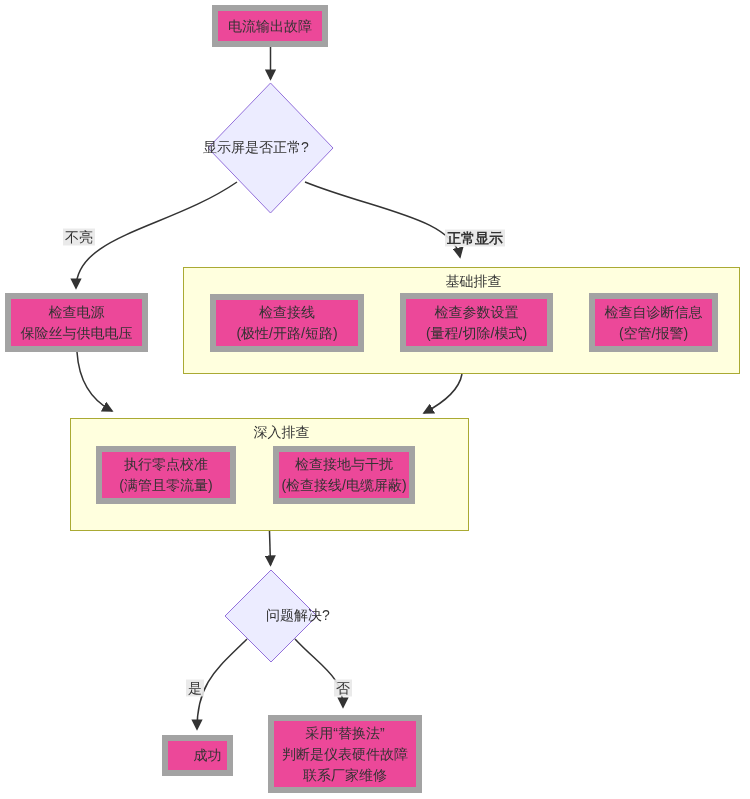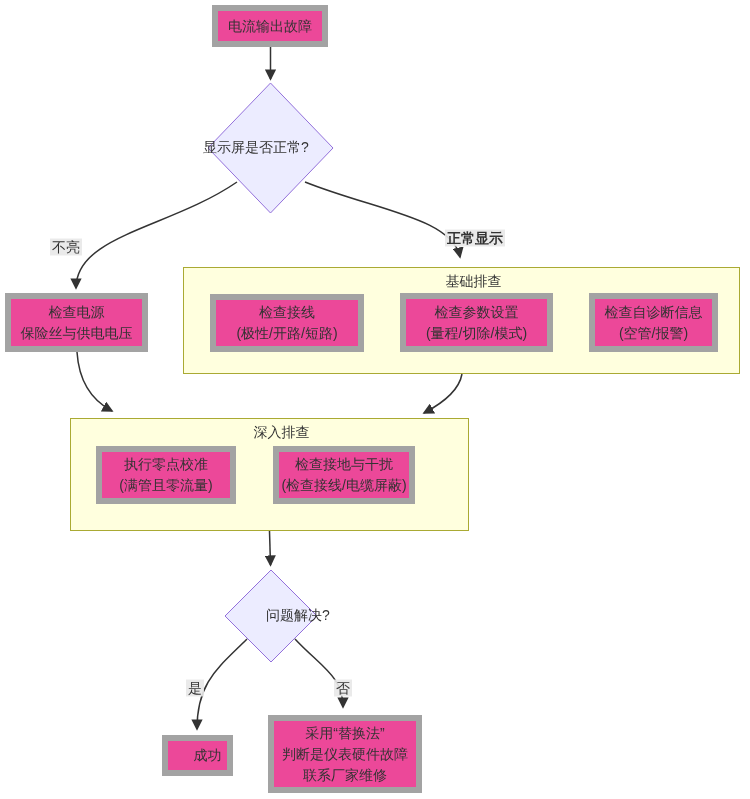--- a/index.html
+++ b/index.html
@@ -146,18 +146,18 @@
 
   <div class="node" style="left:268px; top:715px; width:154px; height:78px;">
     <span>采用“替换法”</span>
     <span>判断是仪表硬件故障</span>
     <span>联系厂家维修</span>
   </div>
 
   <div class="diamond-label" style="left:256px; top:148px;">显示屏是否正常?</div>
   <div class="diamond-label" style="left:271px; top:616px;margin-left:27px;">问题解决?</div>
 
-  <div class="edge-label" style="left:66px; top:237px;margin-top:10px;">不亮</div>
+  <div class="edge-label" style="left:79px; top:237px;">不亮</div>
   <div class="edge-label" style="left:475px; top:238px;font-weight:bold;">正常显示</div>
   <div class="edge-label" style="left:195px; top:688px;">是</div>
   <div class="edge-label" style="left:343px; top:688px;">否</div>
 
 </div>
 
 </body></html>

